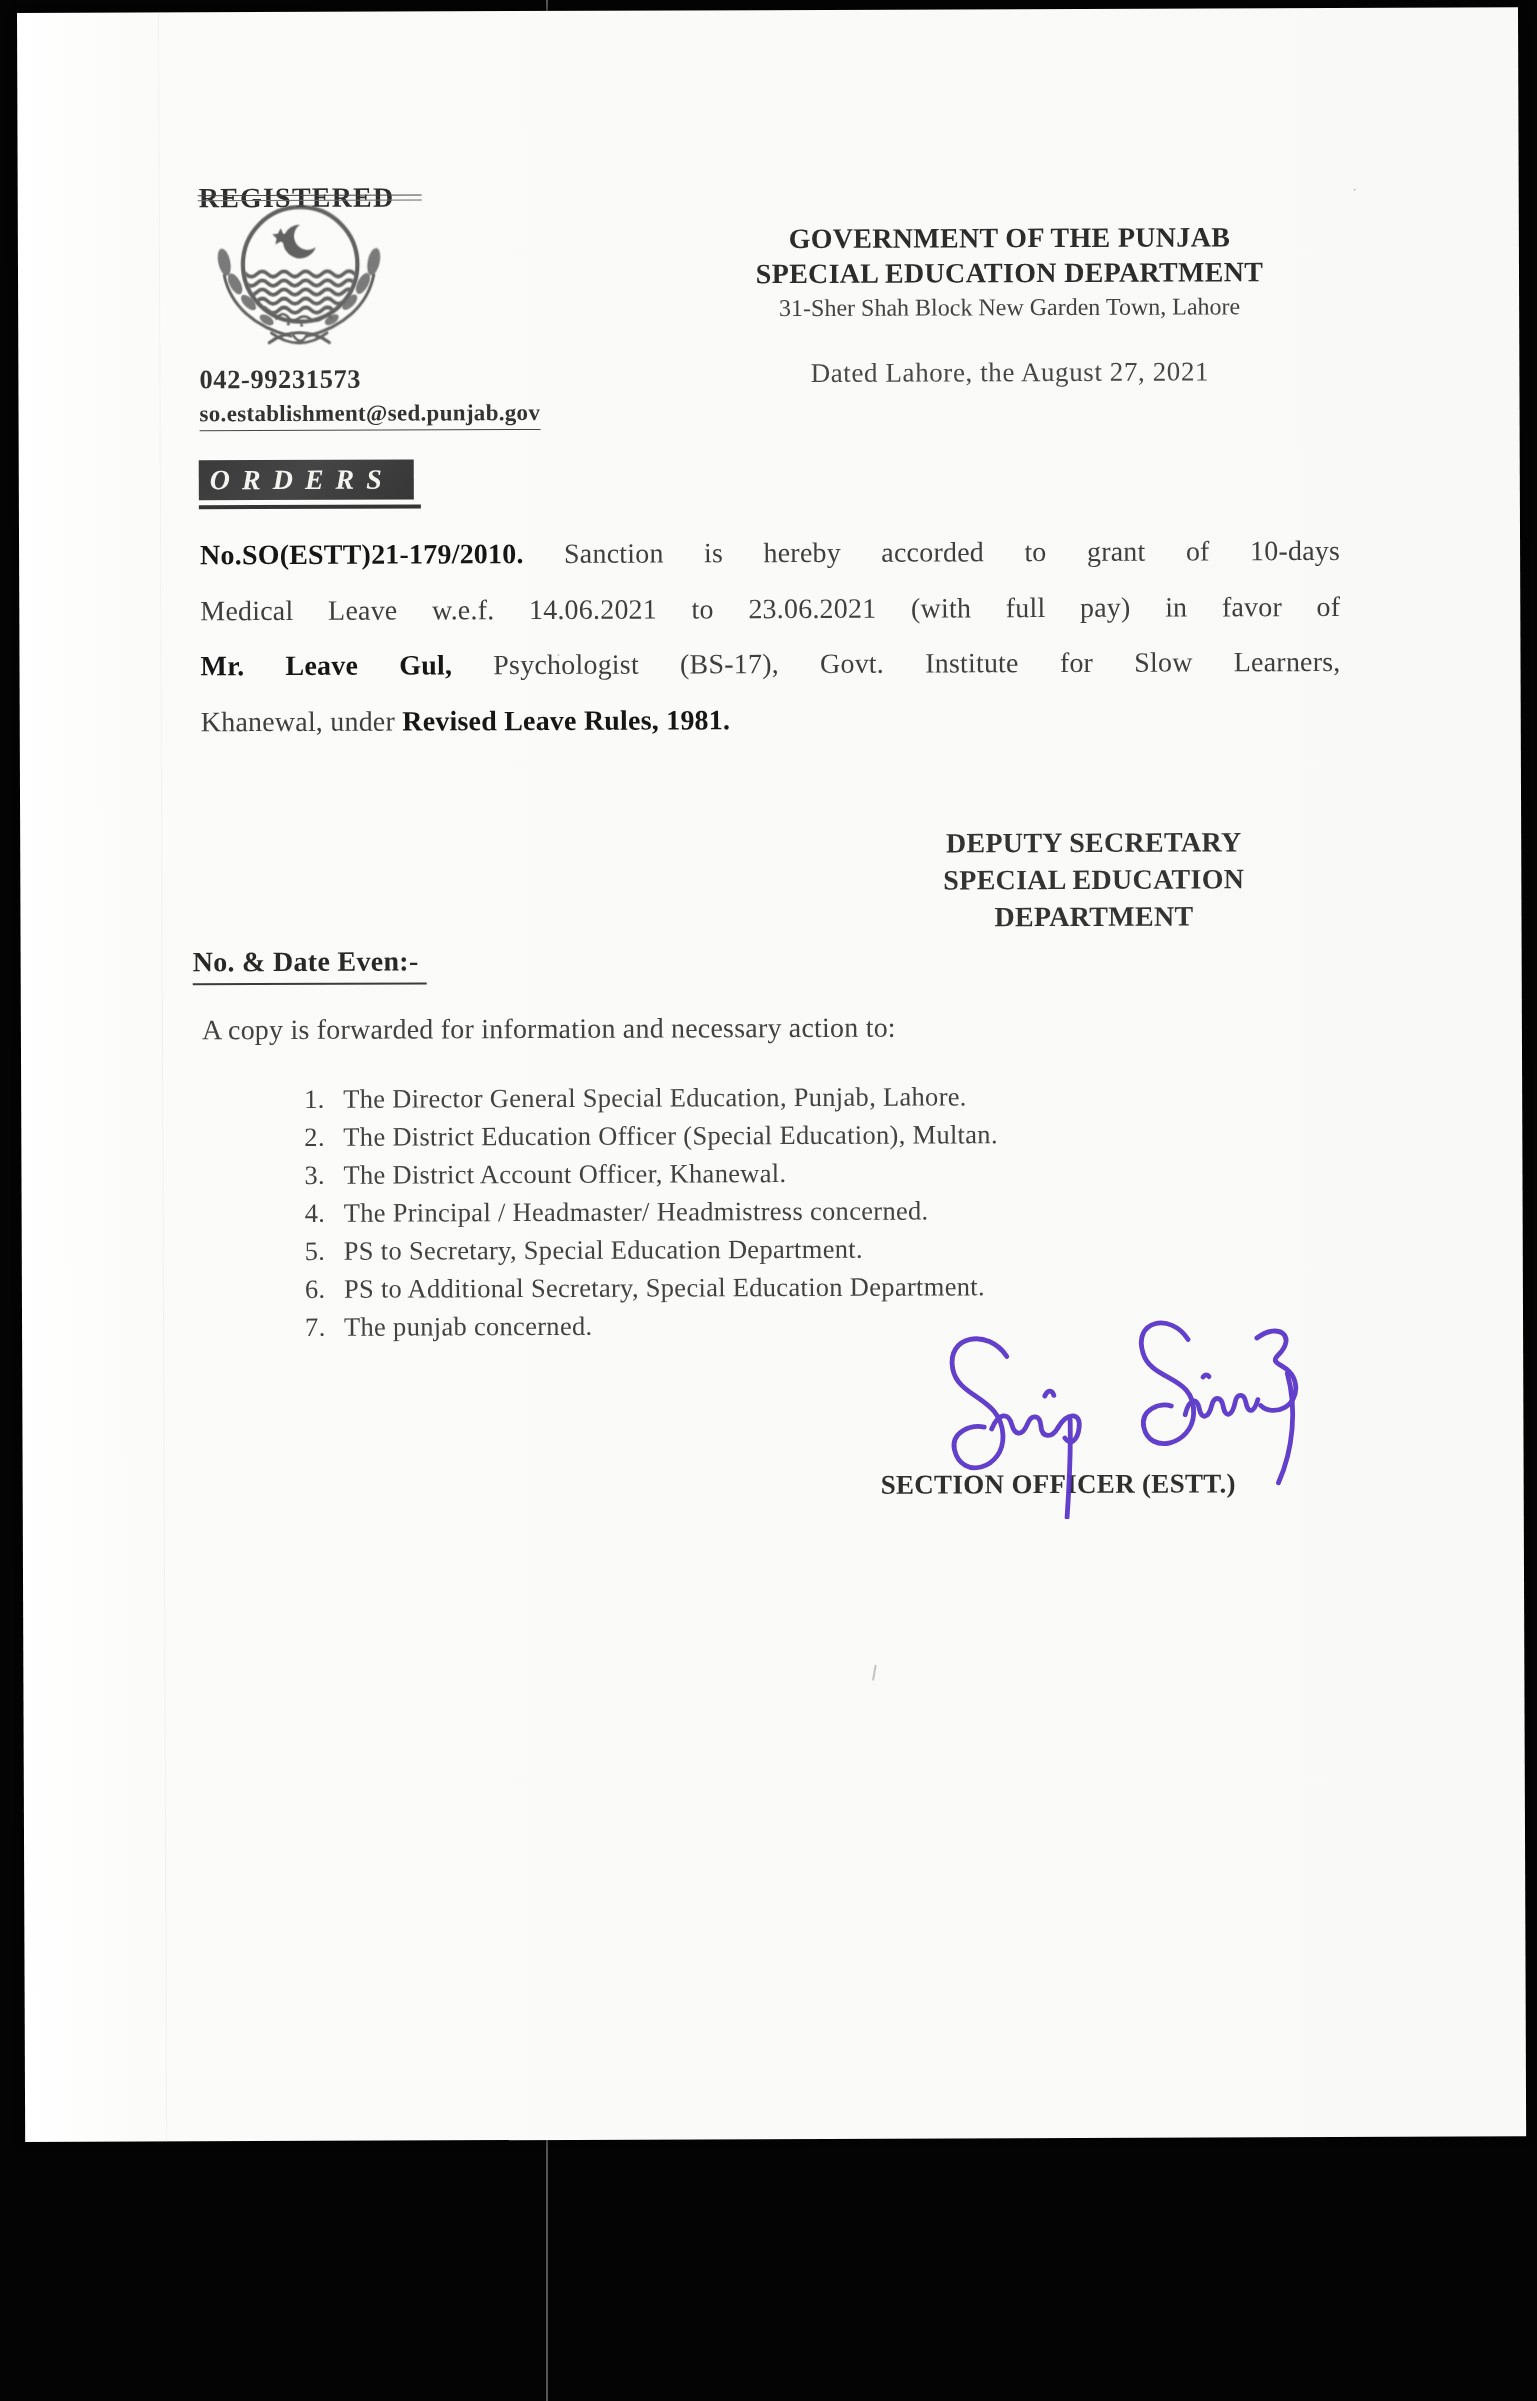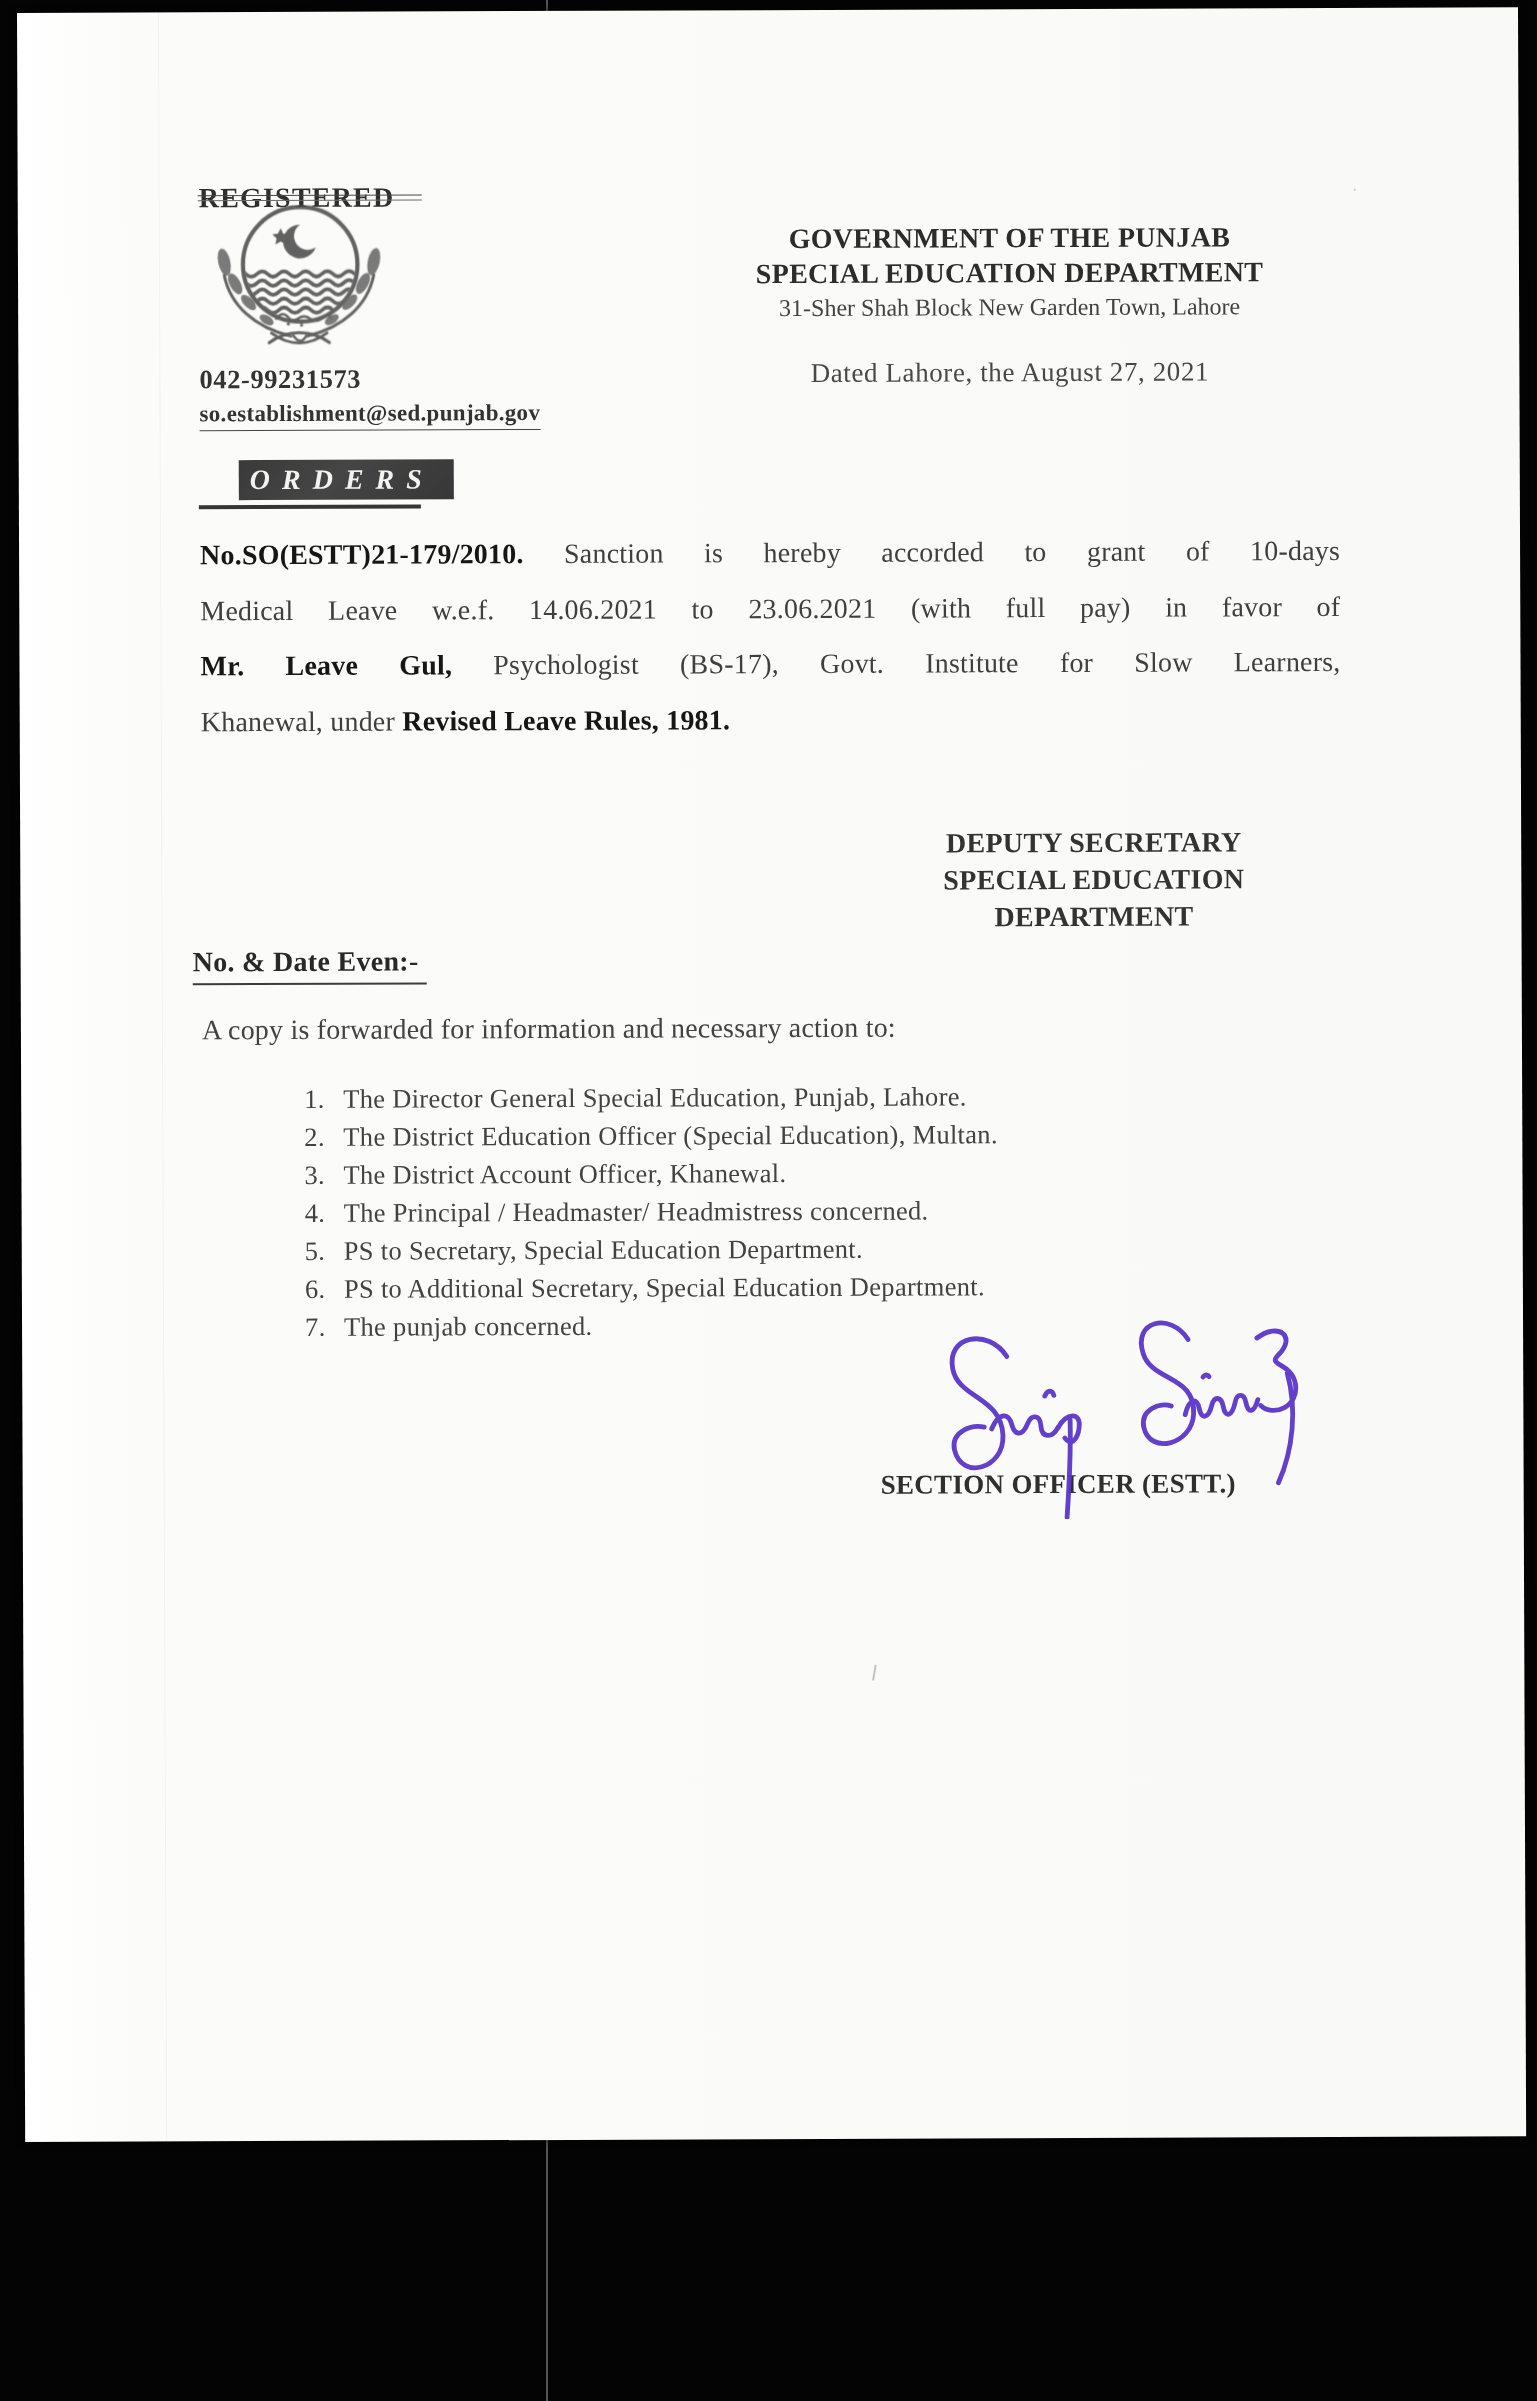--- a/index.html
+++ b/index.html
@@ -37,21 +37,21 @@
 
   .header-block{left:693px;top:211px;width:597px;text-align:center;color:#2c2c2c;}
   .header-line1,.header-line2{font-size:28px;font-weight:700;line-height:35px;letter-spacing:0.3px;}
   .header-address{font-size:24px;line-height:31px;color:#424242;margin-top:2.4px;}
   .date-line{left:693px;top:348px;width:597px;text-align:center;
     font-size:27px;color:#484848;letter-spacing:0.6px;}
 
   .orders-box{left:180px;top:448px;width:215px;height:40px;
     background:linear-gradient(135deg,#3a3a3a 0%,#454545 45%,#373737 100%);
     color:#f3f3f0;font-size:28px;font-weight:700;font-style:italic;
-    letter-spacing:12px;line-height:39px;padding-left:11px;box-sizing:border-box;margin-left:40px;}
+    letter-spacing:12px;line-height:39px;padding-left:11px;box-sizing:border-box;}
   .orders-underline{left:180px;top:493px;width:222px;height:3.6px;background:#353535;}
 
   .order-paragraph{left:181px;top:528px;width:1140px;}
   .order-line{font-size:28px;line-height:29px;margin-bottom:26.5px;
     text-align:justify;text-align-last:justify;color:#3f3f3f;
     letter-spacing:0.2px;}
   .order-line.last{text-align-last:left;}
   .order-line b{color:#161616;font-weight:700;}
 
   .deputy-block{left:843px;top:815px;width:461px;text-align:center;

